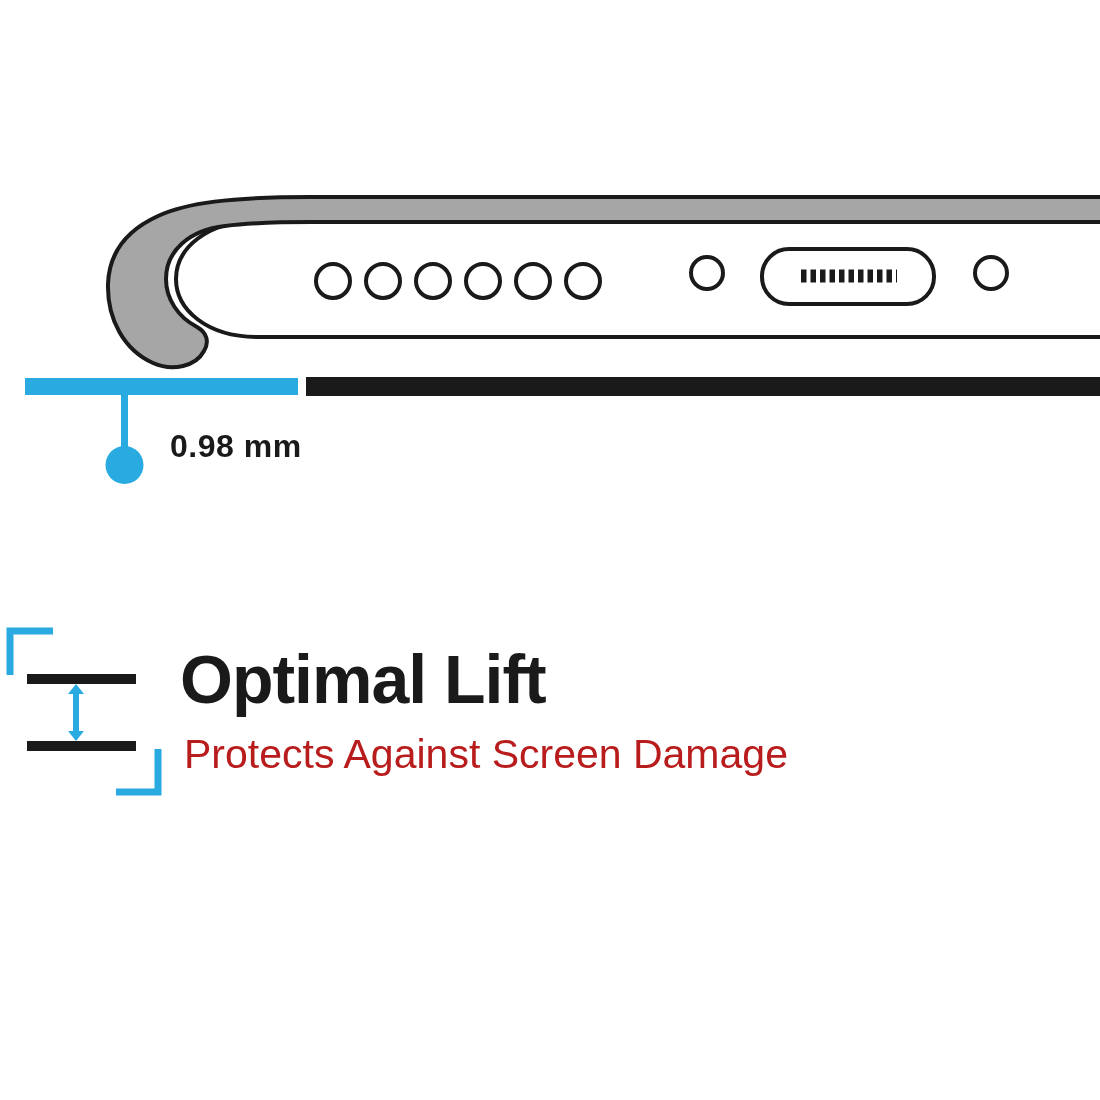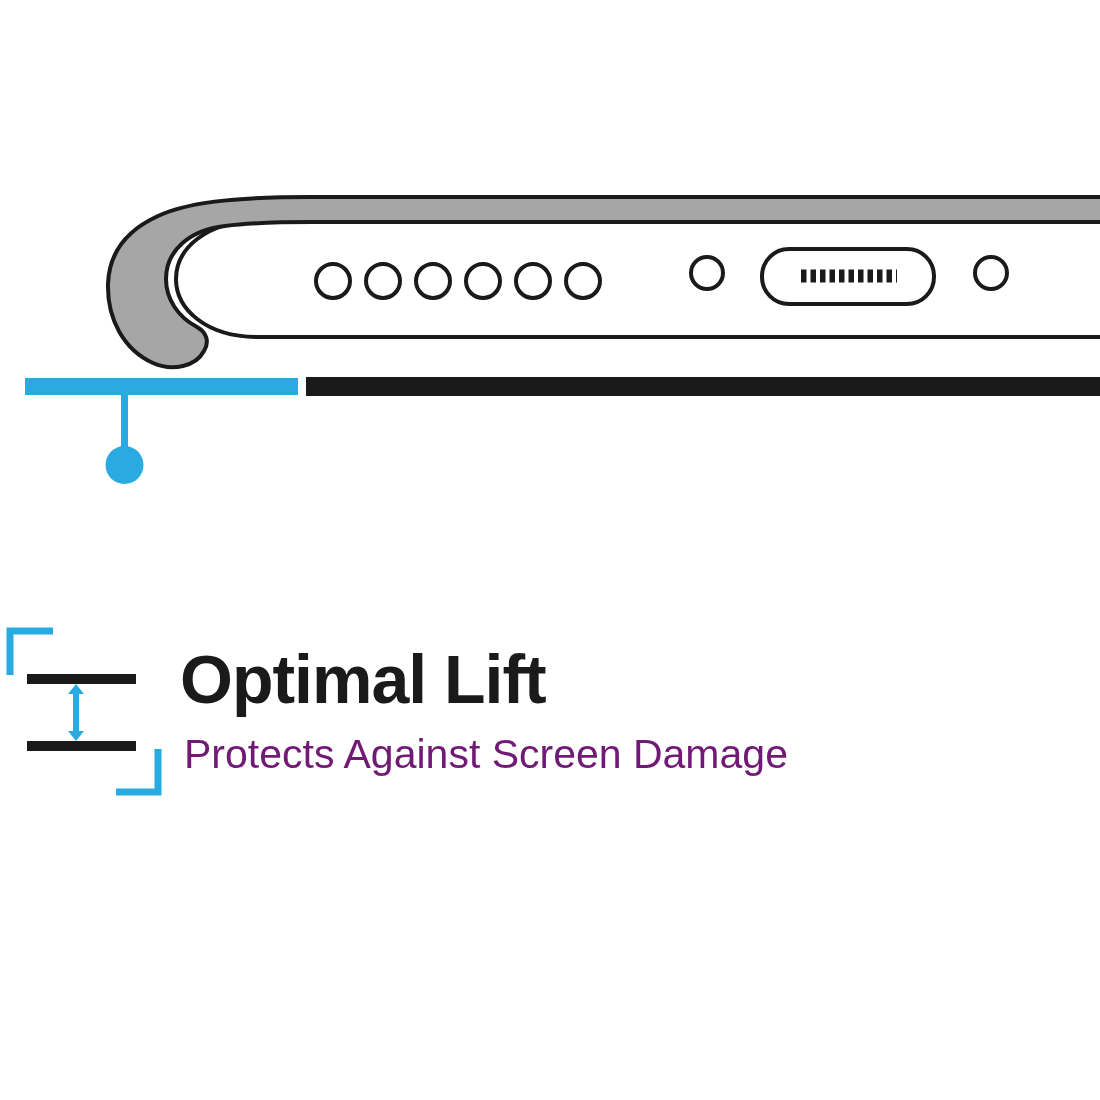--- a/index.html
+++ b/index.html
@@ -32,21 +32,21 @@
     font-size:32px;font-weight:bold;color:var(--ink);
     letter-spacing:0.5px;white-space:nowrap;
   }
   .feature-title{
     position:absolute;left:180px;top:640px;
     font-size:68px;font-weight:bold;color:var(--ink);
     letter-spacing:-1px;white-space:nowrap;text-align:center;
   }
   .feature-subtitle{
     position:absolute;left:184px;top:731px;
-    font-size:41px;font-weight:400;color:#701a75;
+    font-size:41px;font-weight:400;color:#b91c1c;
     white-space:nowrap;
   }
 </style>
 </head>
 <body>
 
 <div class="canvas">
 
   <svg class="illustration" width="1100" height="520" viewBox="0 0 1100 520" aria-hidden="true">
 
@@ -82,20 +82,21 @@
 
     <rect x="25" y="378" width="273" height="17" class="accent-fill"></rect>
     <rect x="306" y="377" width="806" height="19" class="ink-fill"></rect>
 
     <g>
       <rect x="121" y="395" width="7" height="56" class="accent-fill"></rect>
       <circle cx="124.5" cy="465" r="19" class="accent-fill"></circle>
     </g>
   </svg>
 
+  <div class="measure-label">0.98 mm</div>
 
   <svg class="lift-icon" width="170" height="180" viewBox="0 0 170 180" aria-hidden="true">
     <path d="M 53 9 L 10 9 L 10 53" class="no-fill accent-stroke" stroke-width="7"></path>
     <path d="M 27 57 L 136 57" class="ink-stroke" stroke-width="10"></path>
     <path d="M 27 124 L 136 124" class="ink-stroke" stroke-width="10"></path>
     <g>
       <line x1="76" y1="70" x2="76" y2="111" class="accent-stroke" stroke-width="6"></line>
       <polygon points="76,62 68,72 84,72" class="accent-fill"></polygon>
       <polygon points="76,119 68,109 84,109" class="accent-fill"></polygon>
     </g>

